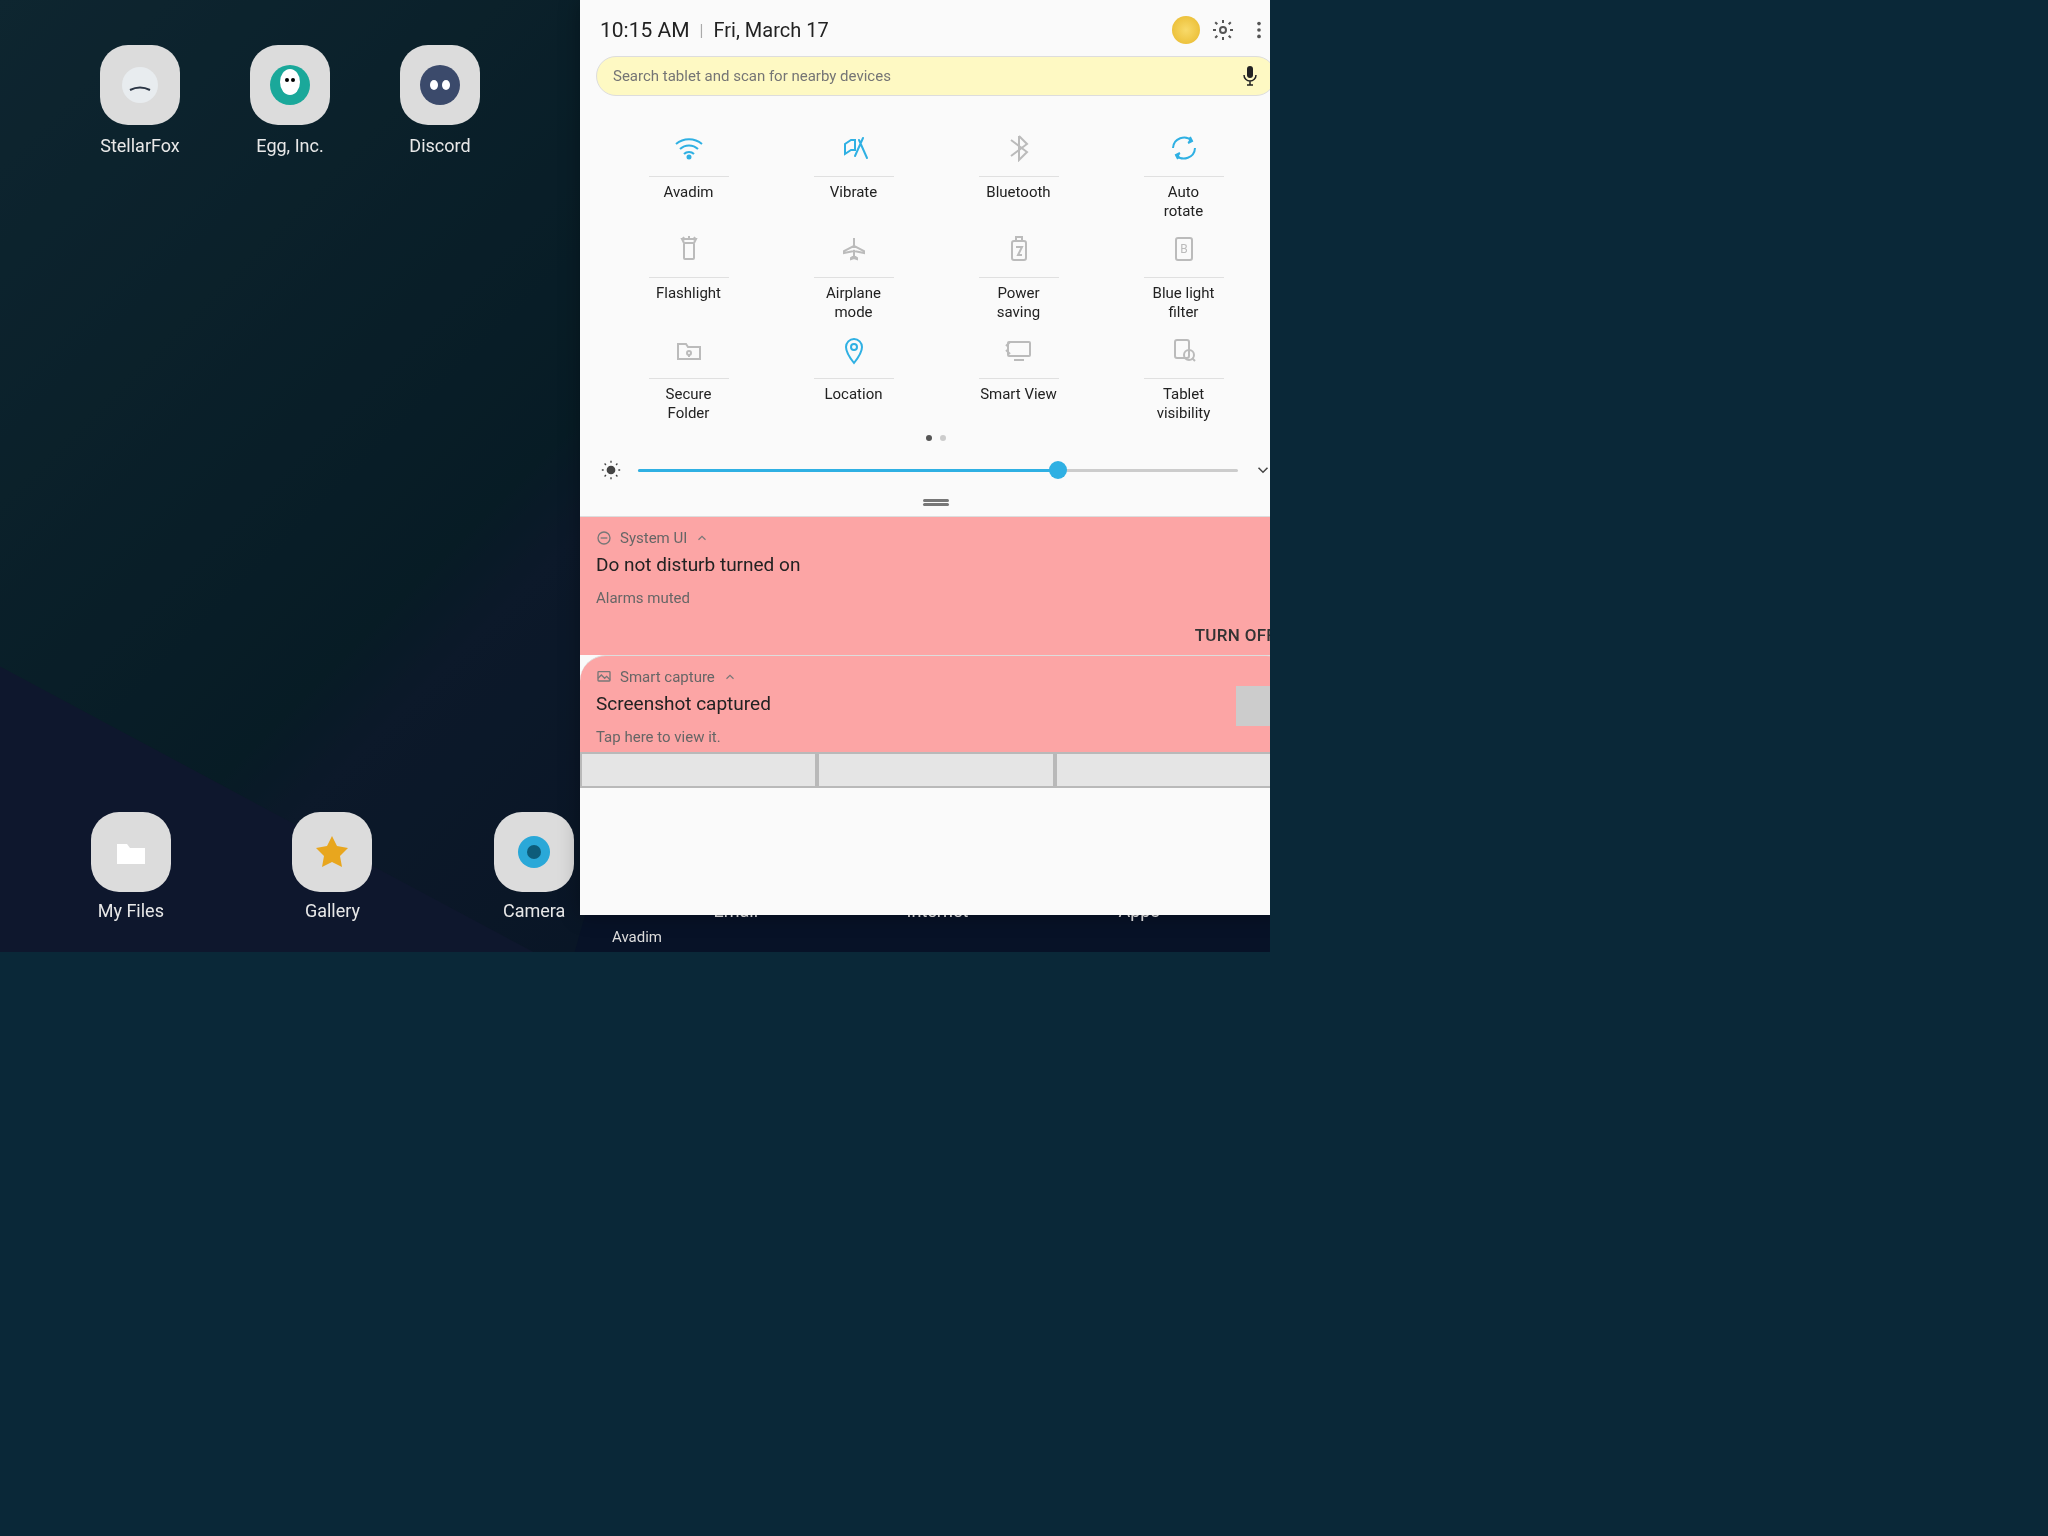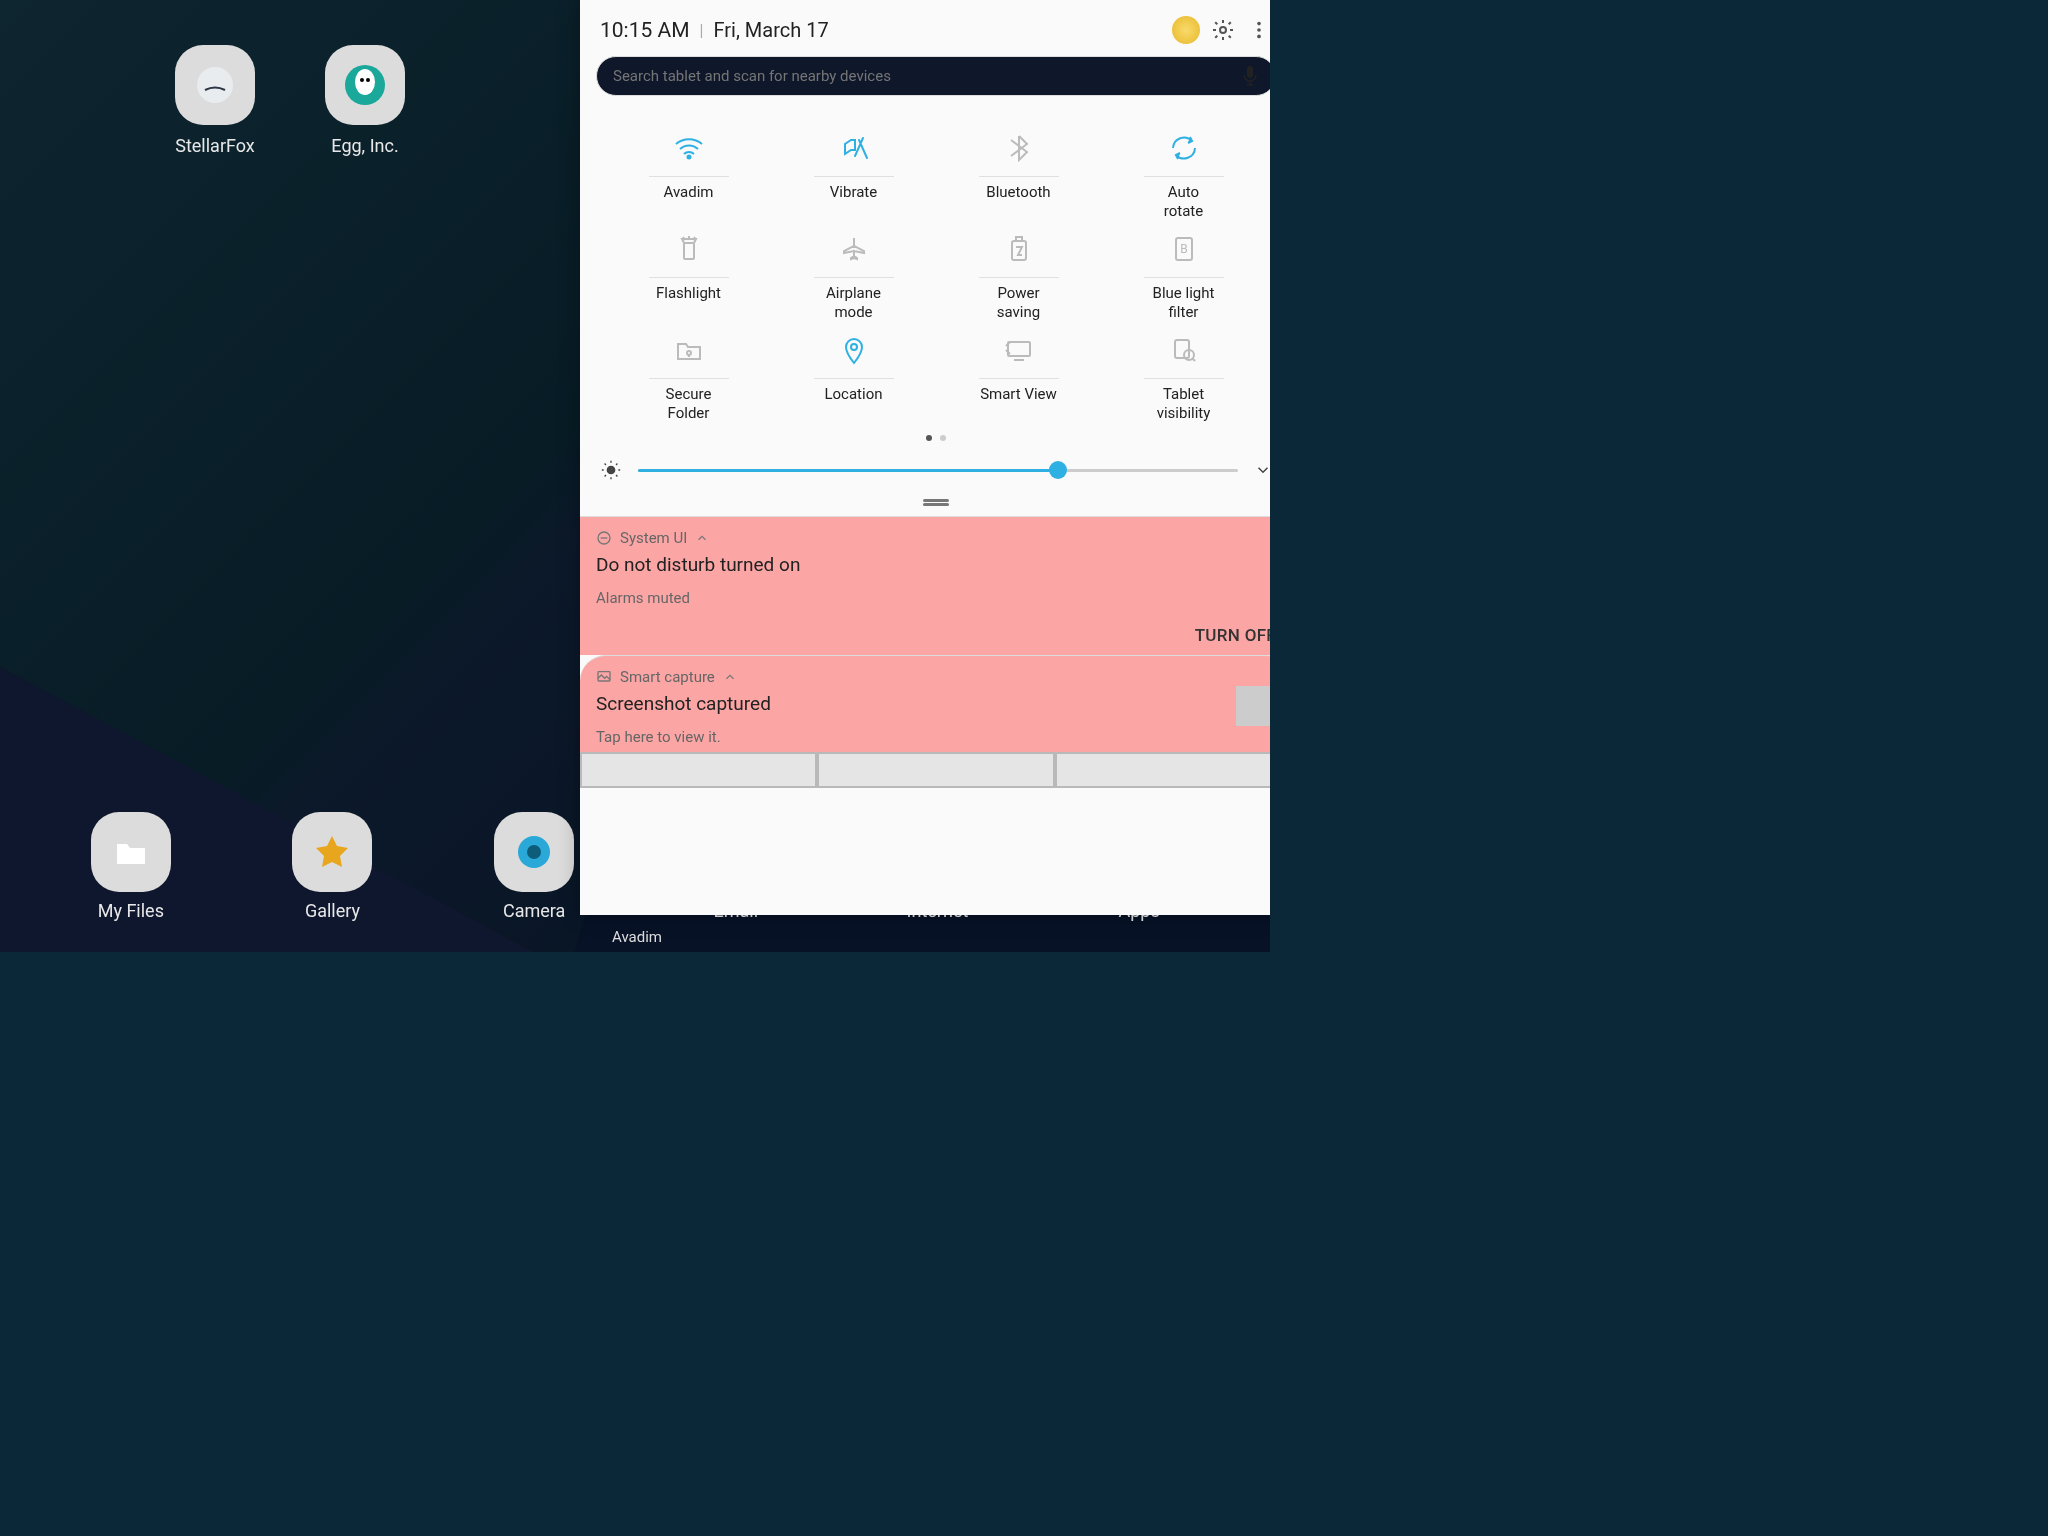--- a/index.html
+++ b/index.html
@@ -23,21 +23,21 @@
 
 .panel { position: absolute; top: 0; left: 580px; width: 712px; background: #fafafa; display: flex; flex-direction: column; height: 915px; box-shadow: 0 0 20px rgba(0,0,0,0.3); }
 
 .panel-header { display: flex; align-items: center; padding: 16px 20px 12px; gap: 10px; }
 .panel-time { font-size: 21px; color: #222; font-weight: 400; }
 .panel-date { font-size: 20px; color: #222; }
 .header-spacer { flex: 1; }
 .header-icon { width: 26px; height: 26px; display: flex; align-items: center; justify-content: center; color: #555; }
 .coin { width: 28px; height: 28px; border-radius: 50%; background: radial-gradient(circle, #f8da6a 0%, #e8b82a 100%); }
 
-.search-bar { margin: 0 16px 12px; height: 40px; border: 1px solid #ddd; border-radius: 22px; display: flex; align-items: center; padding: 0 16px; background: #0f172a; }
+.search-bar { margin: 0 16px 12px; height: 40px; border: 1px solid #ddd; border-radius: 22px; display: flex; align-items: center; padding: 0 16px; background: #fef9c3; }
 .search-bar input { flex: 1; border: none; background: transparent; font-size: 15px; color: #888; outline: none; }
 .mic-icon { color: #333; }
 
 .qs-grid { display: grid; grid-template-columns: repeat(4, 1fr); padding: 20px 30px 0; gap: 8px; }
 .qs-tile { display: flex; flex-direction: column; align-items: center; }
 .qs-icon { height: 40px; display: flex; align-items: center; justify-content: center; color: #bbb; }
 .qs-icon.active { color: #2fb0e3; }
 .qs-divider { width: 80px; height: 1px; background: #e0e0e0; margin: 8px 0 6px; }
 .qs-label { font-size: 15px; color: #222; text-align: center; line-height: 1.25; min-height: 38px; }
 
@@ -93,20 +93,30 @@
   <div class="home-icon">
     <div class="icon-box egg-icon">
       <svg width="50" height="50" viewBox="0 0 50 50">
           <circle cx="25" cy="25" r="20" fill="#1aa89a"></circle>
           <ellipse cx="25" cy="22" rx="10" ry="13" fill="#fff"></ellipse>
           <circle cx="22" cy="20" r="2" fill="#000"></circle>
           <circle cx="28" cy="20" r="2" fill="#000"></circle>
         </svg>
     </div>
     <div class="label">Egg, Inc.</div>
+  </div>
+  <div class="home-icon">
+    <div class="icon-box discord-icon">
+      <svg width="50" height="50" viewBox="0 0 50 50">
+          <circle cx="25" cy="25" r="20" fill="#3b4a6b"></circle>
+          <ellipse cx="19" cy="25" rx="4" ry="5" fill="#fff"></ellipse>
+          <ellipse cx="31" cy="25" rx="4" ry="5" fill="#fff"></ellipse>
+        </svg>
+    </div>
+    <div class="label">Discord</div>
   </div>
 </div>
 
 <div class="dock">
   <div class="home-icon">
     <div class="icon-box files-icon">
       <svg width="44" height="44" viewBox="0 0 44 44">
           <path d="M8 14 h10 l3 4 h15 v16 h-28 z" fill="#fff"></path>
         </svg>
     </div>

